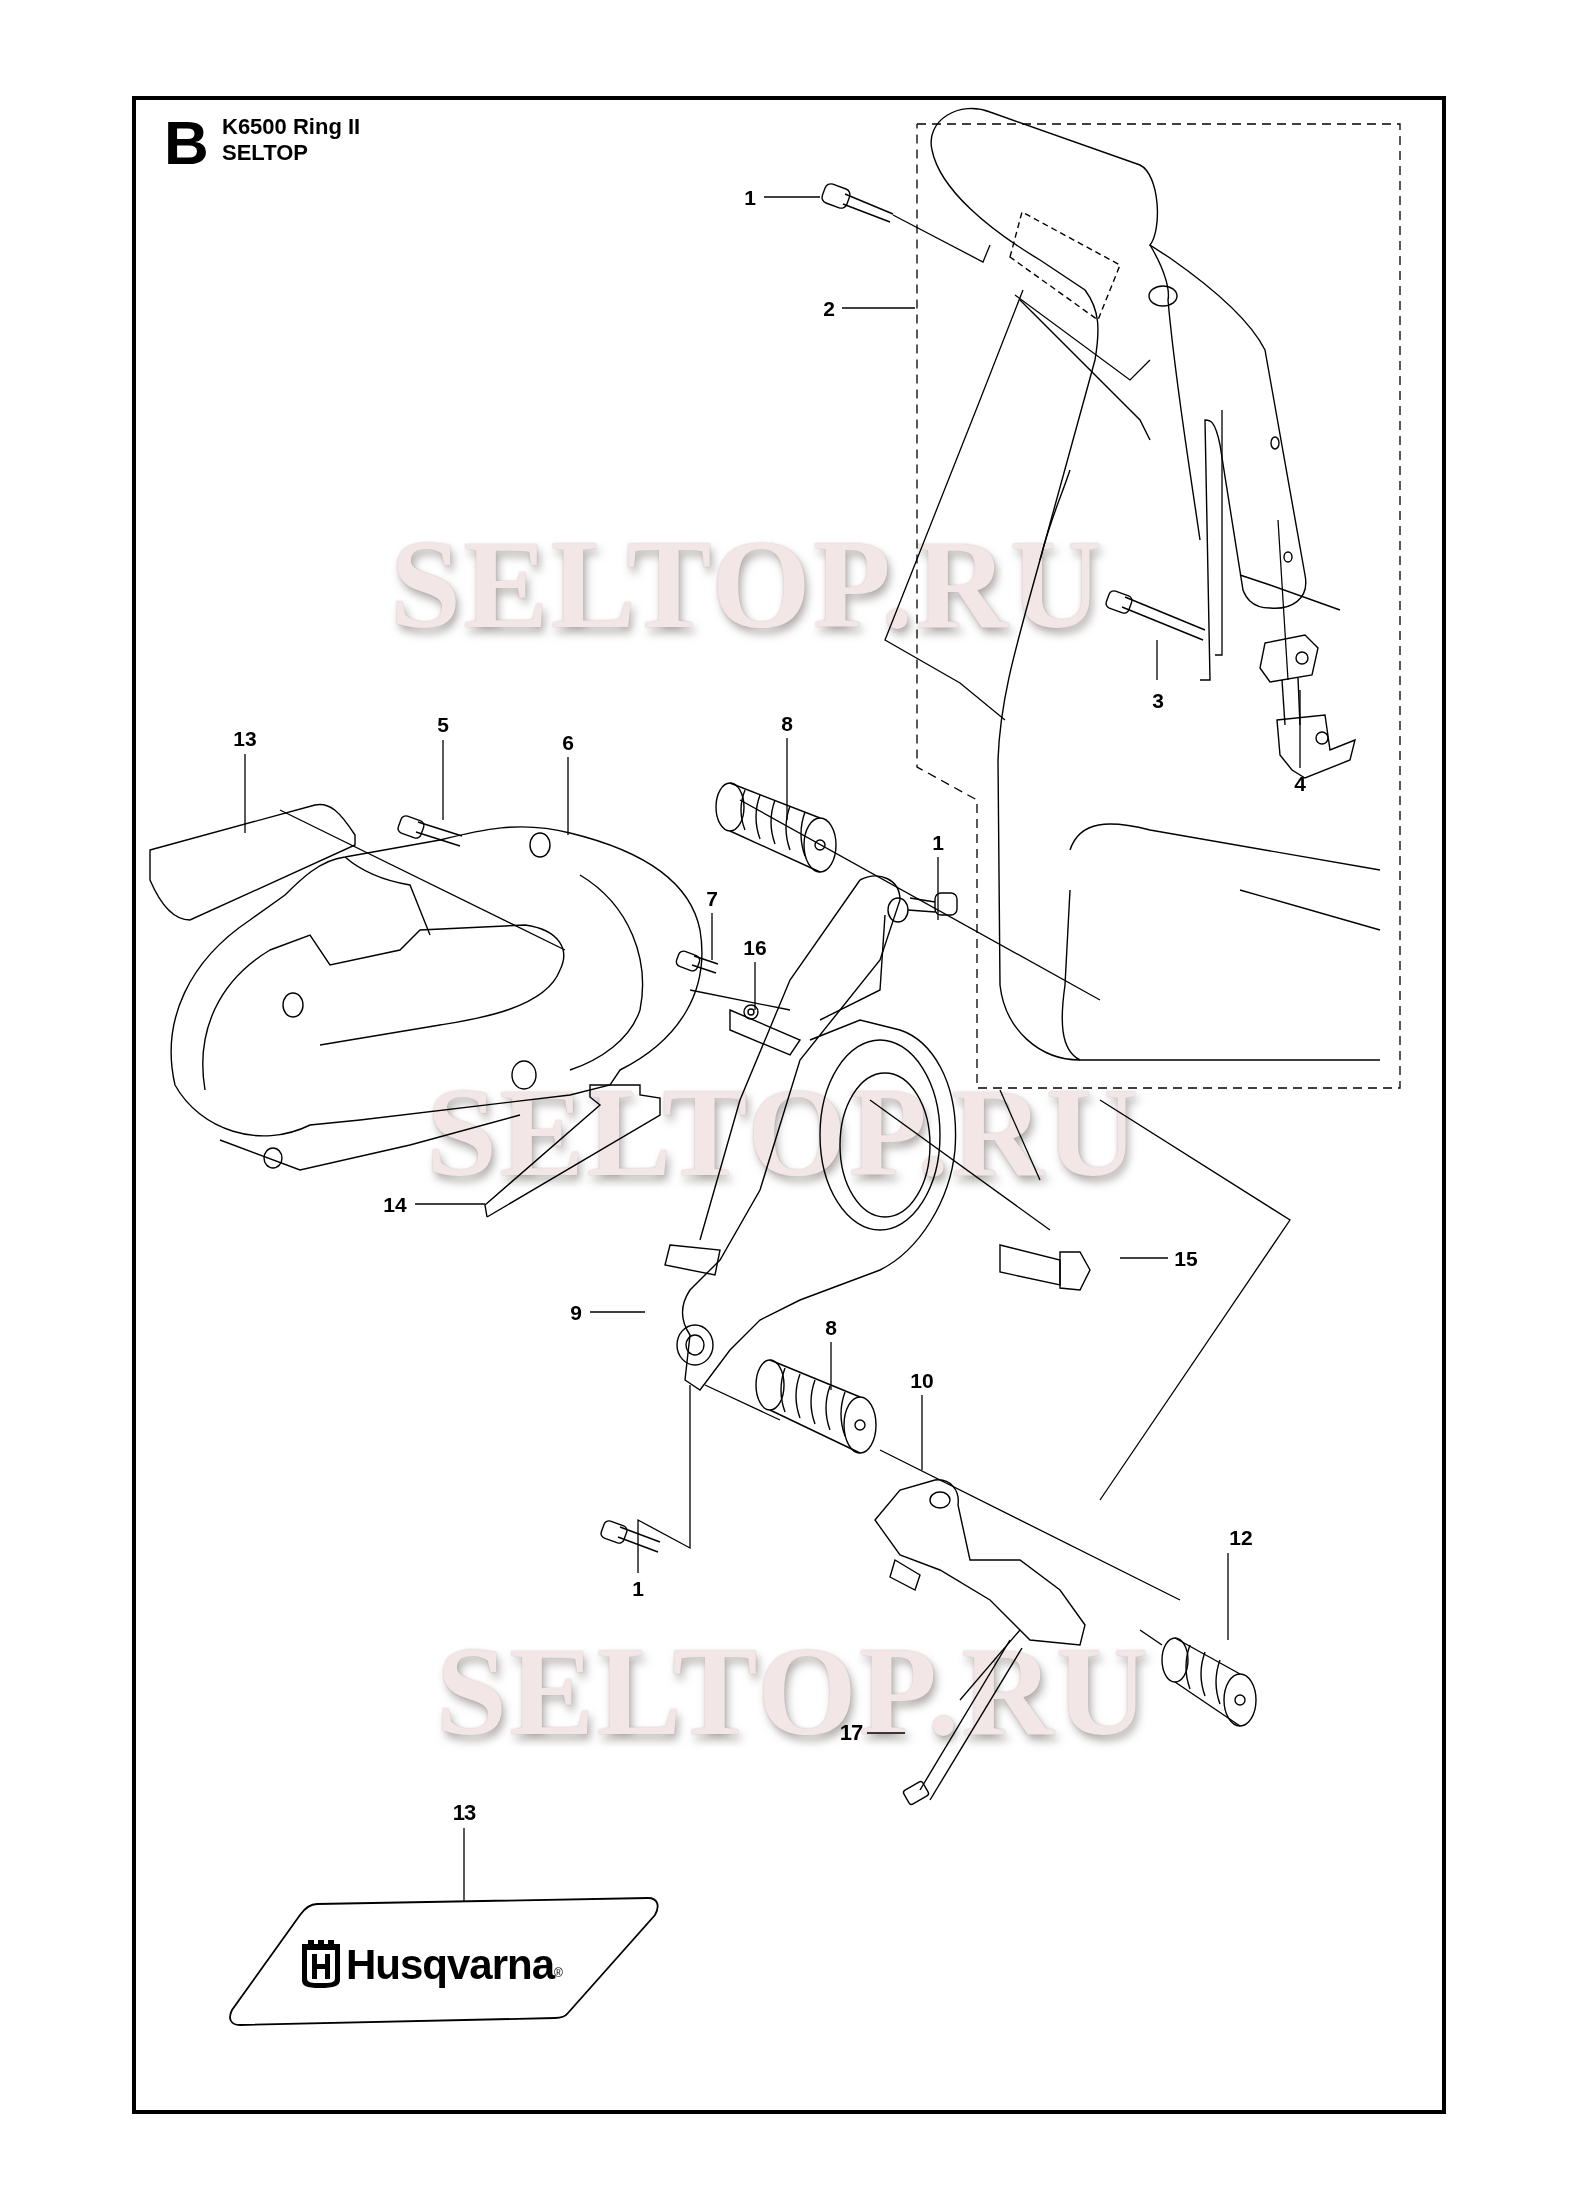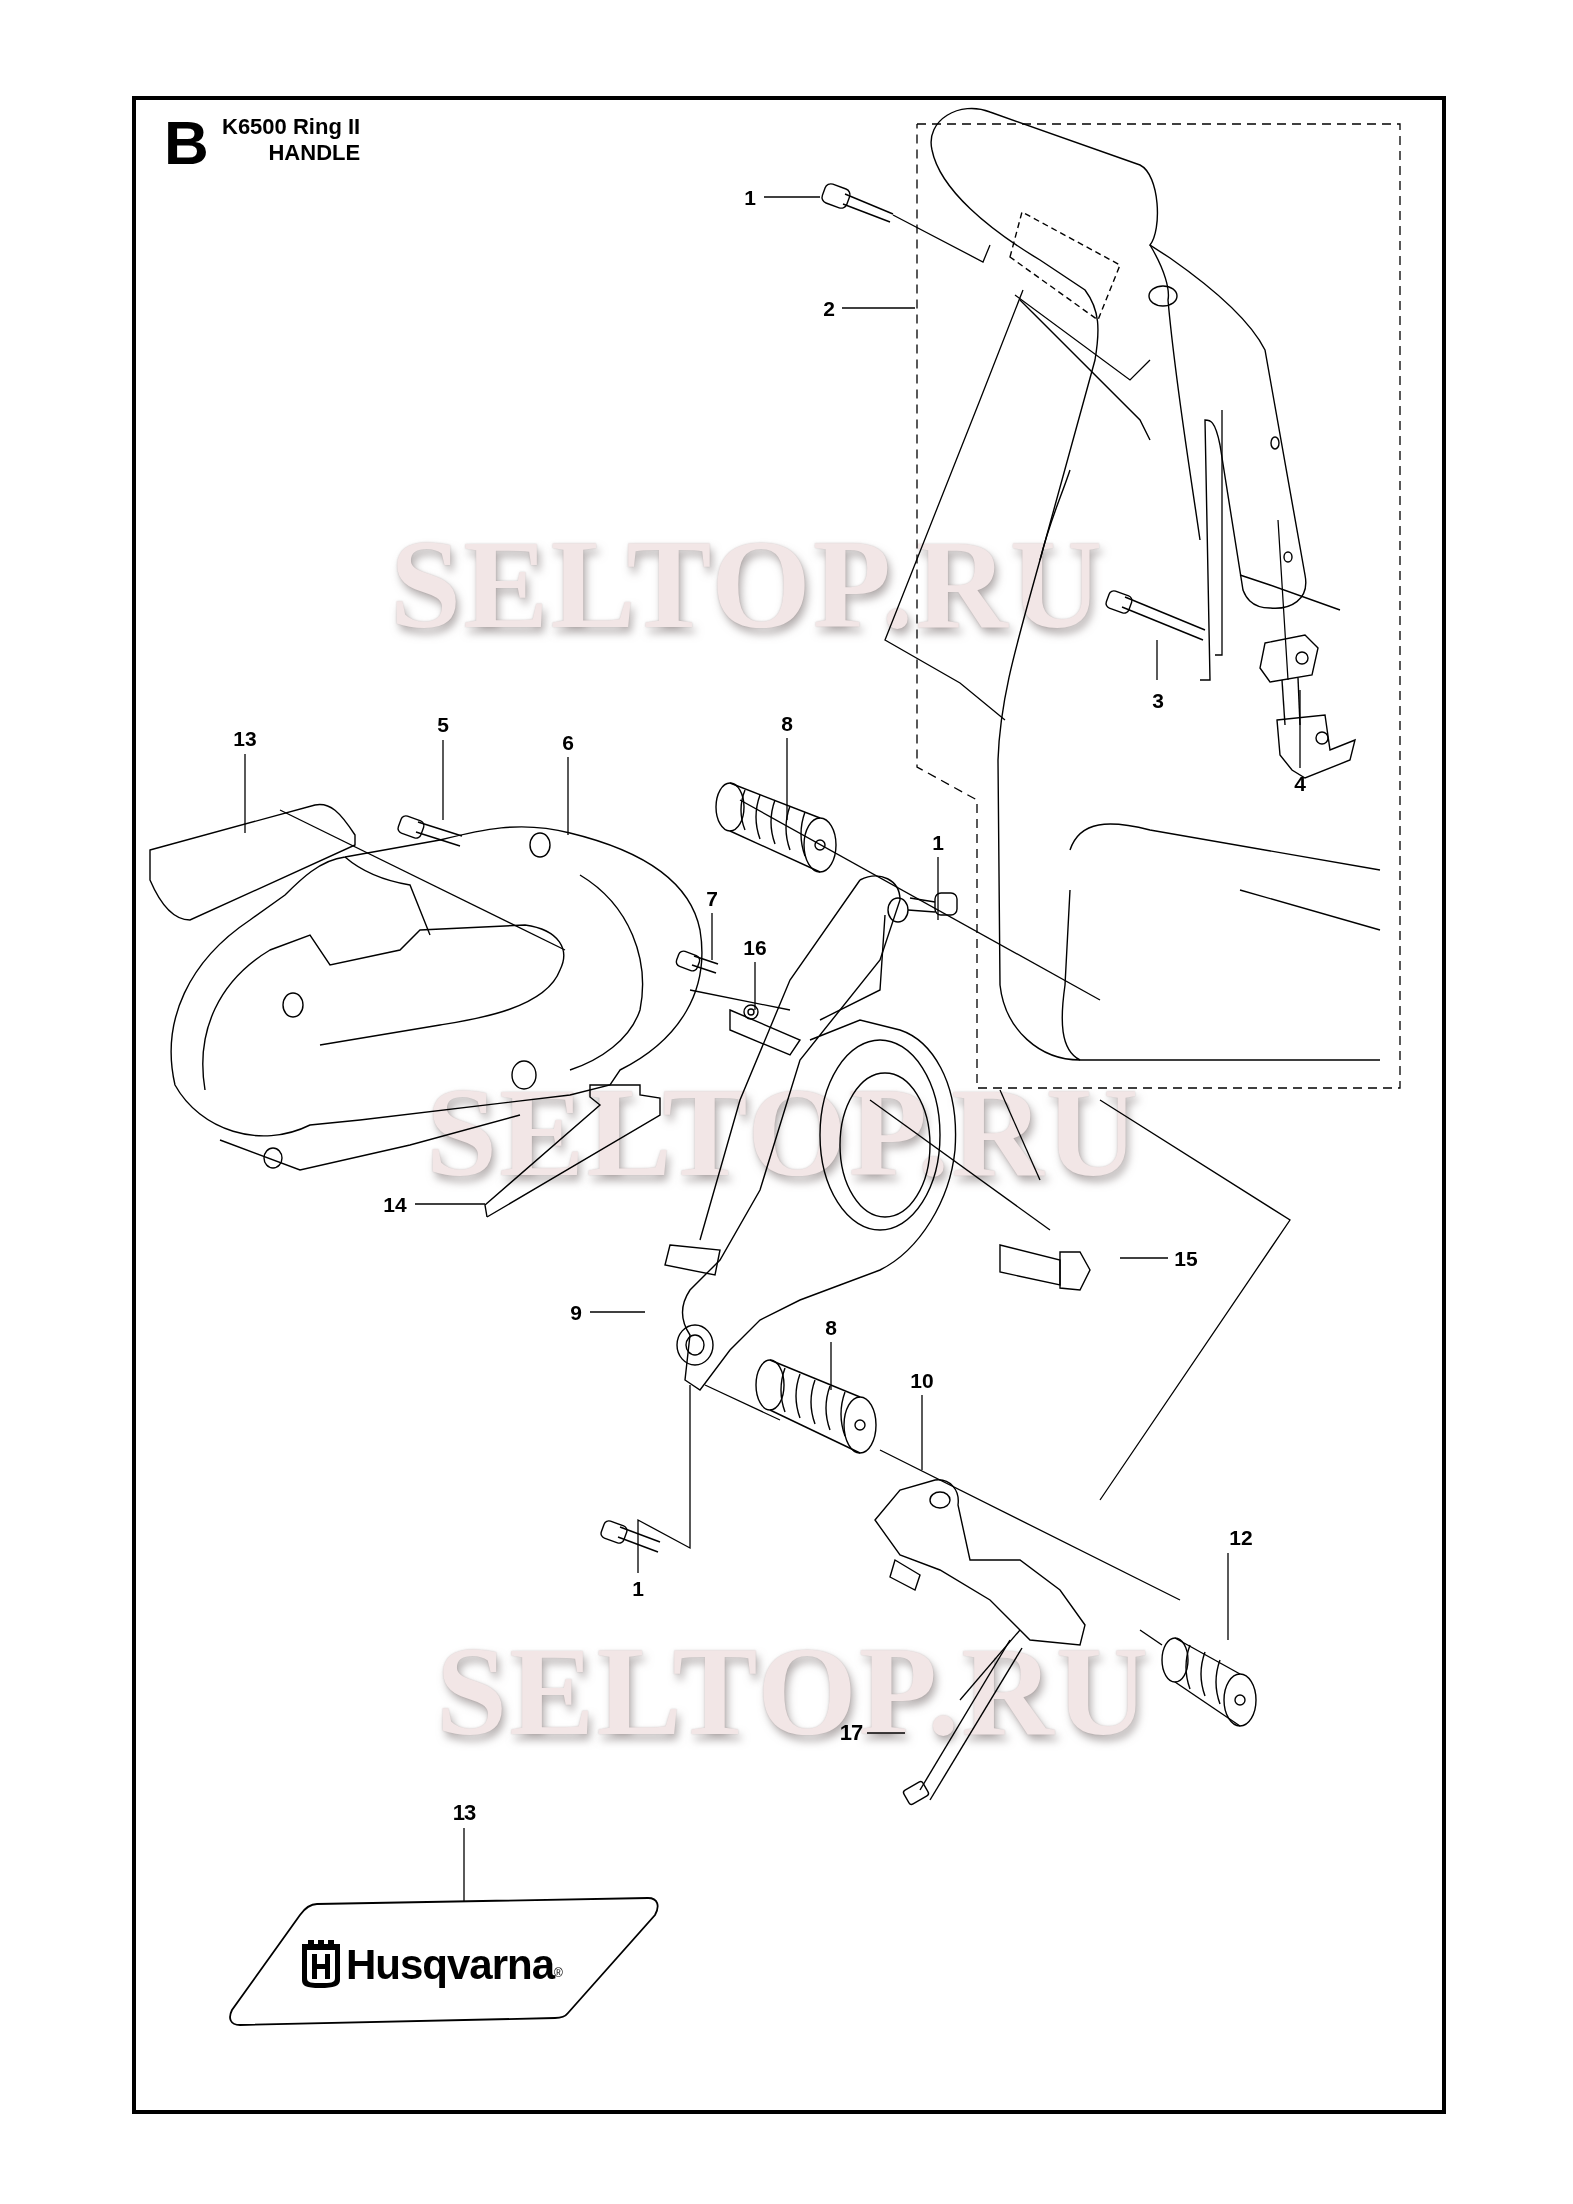--- a/index.html
+++ b/index.html
@@ -1,41 +1,41 @@
 <!DOCTYPE html>
 <html><head>
 <meta charset="utf-8">
 <style>
   html, body { margin:0; padding:0; background:#ffffff; }
   body { width:1573px; height:2204px; position:relative; overflow:hidden; font-family:"Liberation Sans", sans-serif; }
   .frame { position:absolute; left:132px; top:96px; width:1306px; height:2010px; border:4px solid #000; box-sizing:content-box; }
   .section-letter { position:absolute; left:164px; top:112px; font-size:62px; font-weight:bold; line-height:1; color:#000; font-family:"Liberation Sans", sans-serif; }
   .title { position:absolute; left:222px; top:114px; font-size:22px; font-weight:bold; line-height:26px; color:#000; }
-  .title div { white-space:nowrap;text-align:right; }
+  .title div { white-space:nowrap; }
   svg.drawing { position:absolute; left:0; top:0; width:1573px; height:2204px; }
   .watermark { position:absolute; font-family:Liberation Serif, serif; font-weight:bold; font-size:128px; line-height:1; letter-spacing:2px; color:#f2e6e6; text-shadow: 3px 6px 8px rgba(120,110,110,0.55), 0 0 2px rgba(180,170,170,0.6); white-space:nowrap; pointer-events:none; }
   .callout { position:absolute; font-size:21px; font-weight:bold; color:#000; line-height:1; transform:translate(-50%,-50%); white-space:nowrap; }
   .callout.narrow { font-size:22px; letter-spacing:-1px; }
   .logo { position:absolute; left:296px; top:1934px; height:52px; display:flex; align-items:flex-end; }
   .logo-text { font-family:"Liberation Sans", sans-serif; font-weight:bold; font-size:42px; letter-spacing:-1px; color:#000; line-height:1; margin-left:4px; }
   .reg { font-size:12px; vertical-align:top; position:relative; top:-6px; }
 </style>
 </head>
 <body>
 
 <div class="frame"></div>
 
 <div class="watermark" style="left:390px; top:520px;">SELTOP.RU</div>
 <div class="watermark" style="left:426px; top:1068px;">SELTOP.RU</div>
 <div class="watermark" style="left:436px; top:1627px;">SELTOP.RU</div>
 
 <div class="section-letter">B</div>
 <div class="title">
   <div>K6500 Ring II</div>
-  <div>HANDLE</div>
+  <div>SELTOP</div>
 </div>
 
 <svg class="drawing" viewBox="0 0 1573 2204" fill="none" stroke="#000" stroke-width="1.4">
 
   <g stroke-dasharray="9,6" stroke-width="1.3">
     <polyline points="917,124 1400,124 1400,1088 977,1088 977,800 917,767 917,124"></polyline>
   </g>
 
   <g>
     <path d="M932,150 C925,120 960,100 990,112 L1140,165 C1160,175 1162,230 1150,245 L1170,258 C1230,300 1255,330 1265,350 L1305,575 C1310,600 1290,610 1270,608 C1250,608 1245,595 1243,590 L1220,445 C1215,420 1210,420 1205,420 L1210,680 L1200,680"></path>

